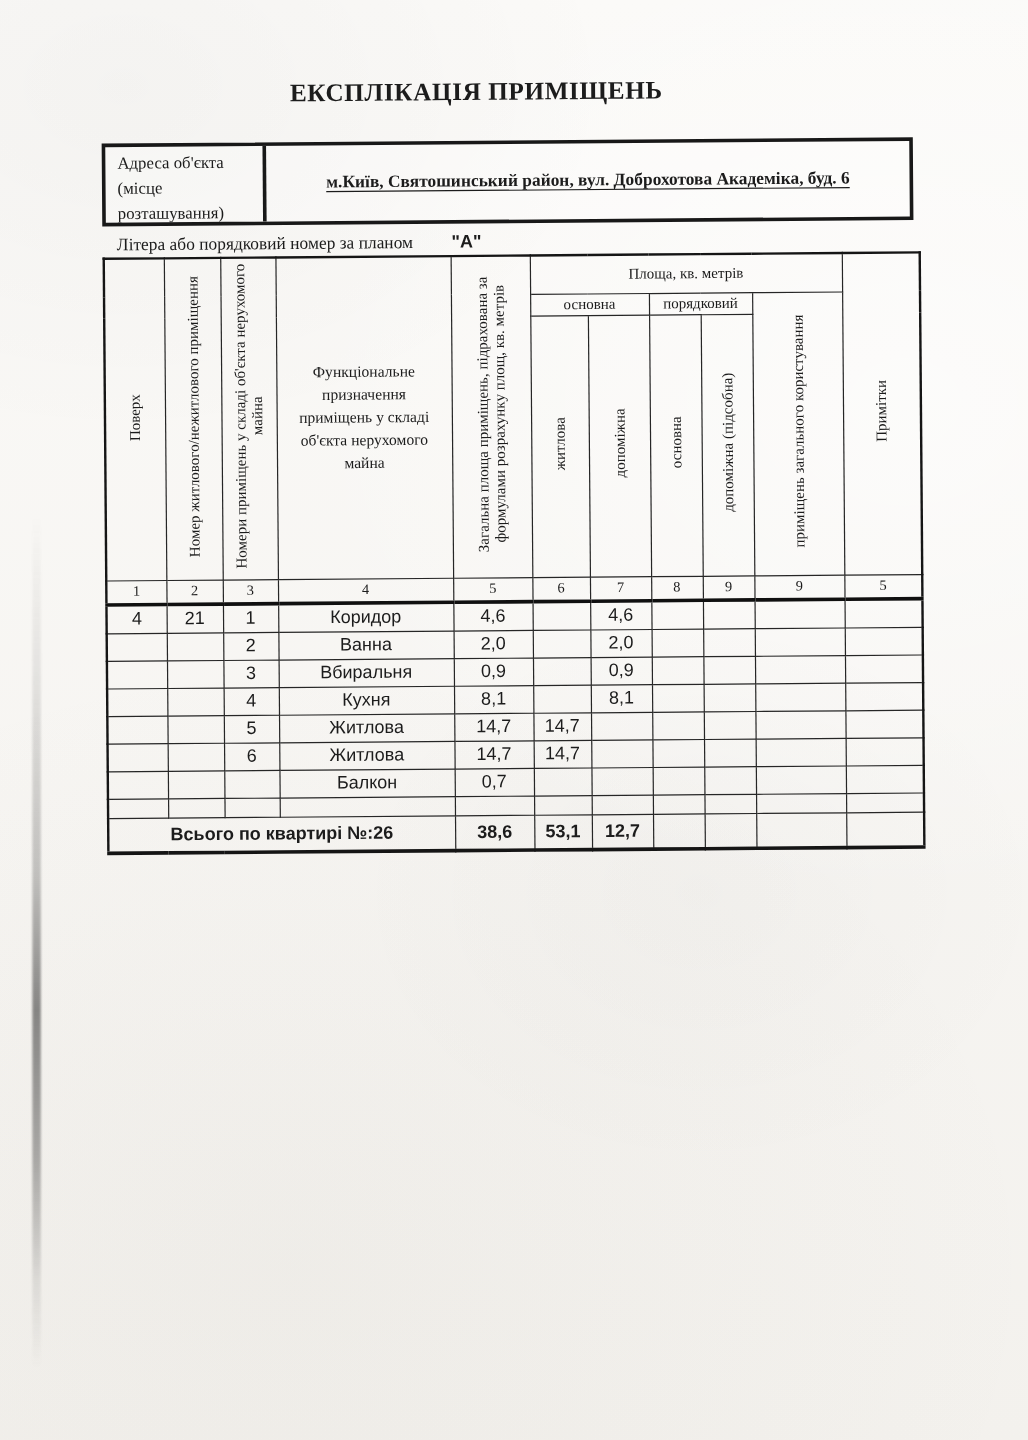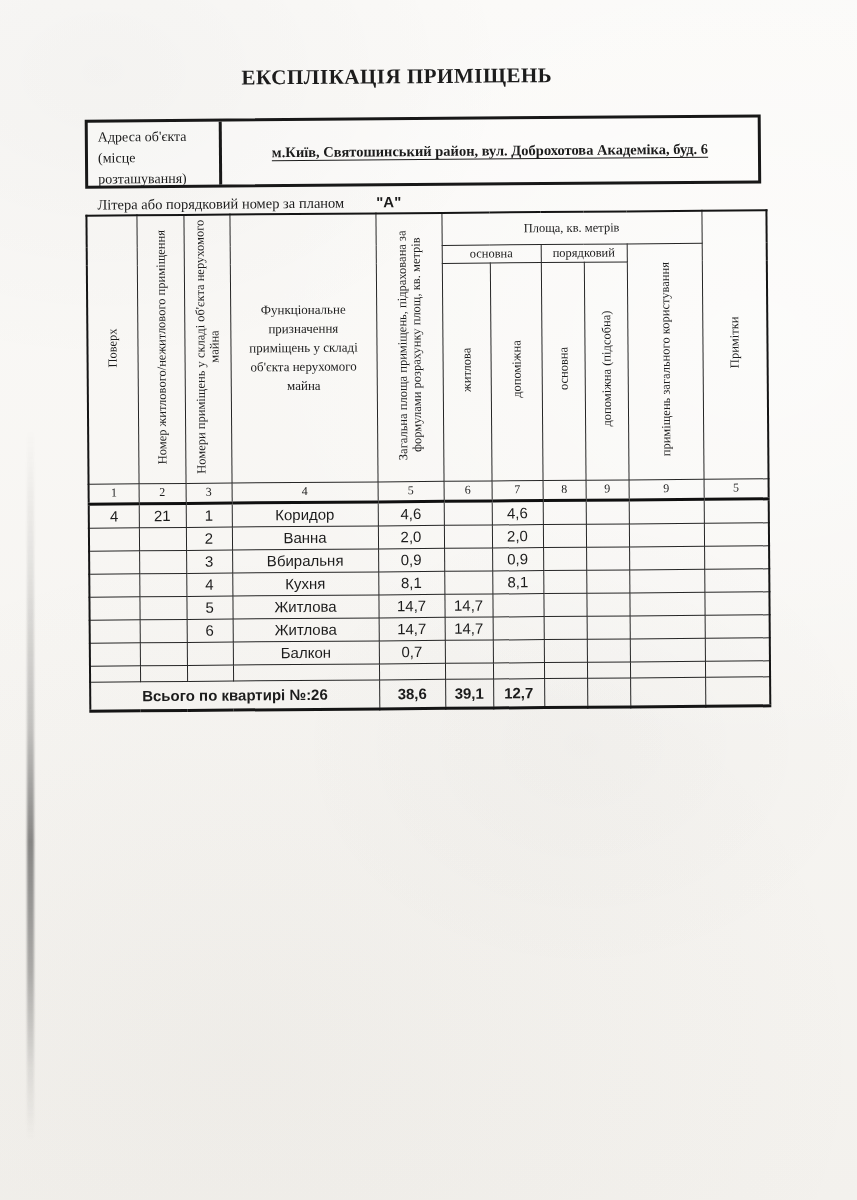--- a/index.html
+++ b/index.html
@@ -347,21 +347,21 @@
             <td></td>
             <td></td>
             <td></td>
             <td></td>
           </tr>
         </tbody>
       <tfoot>
         <tr class="total-row">
           <td colspan="4">Всього по квартирі №:26</td>
           <td>38,6</td>
-          <td>39,1</td>
+          <td>53,1</td>
           <td>12,7</td>
           <td></td>
           <td></td>
           <td></td>
           <td></td>
         </tr>
       </tfoot>
     </table>
 
   </div>

